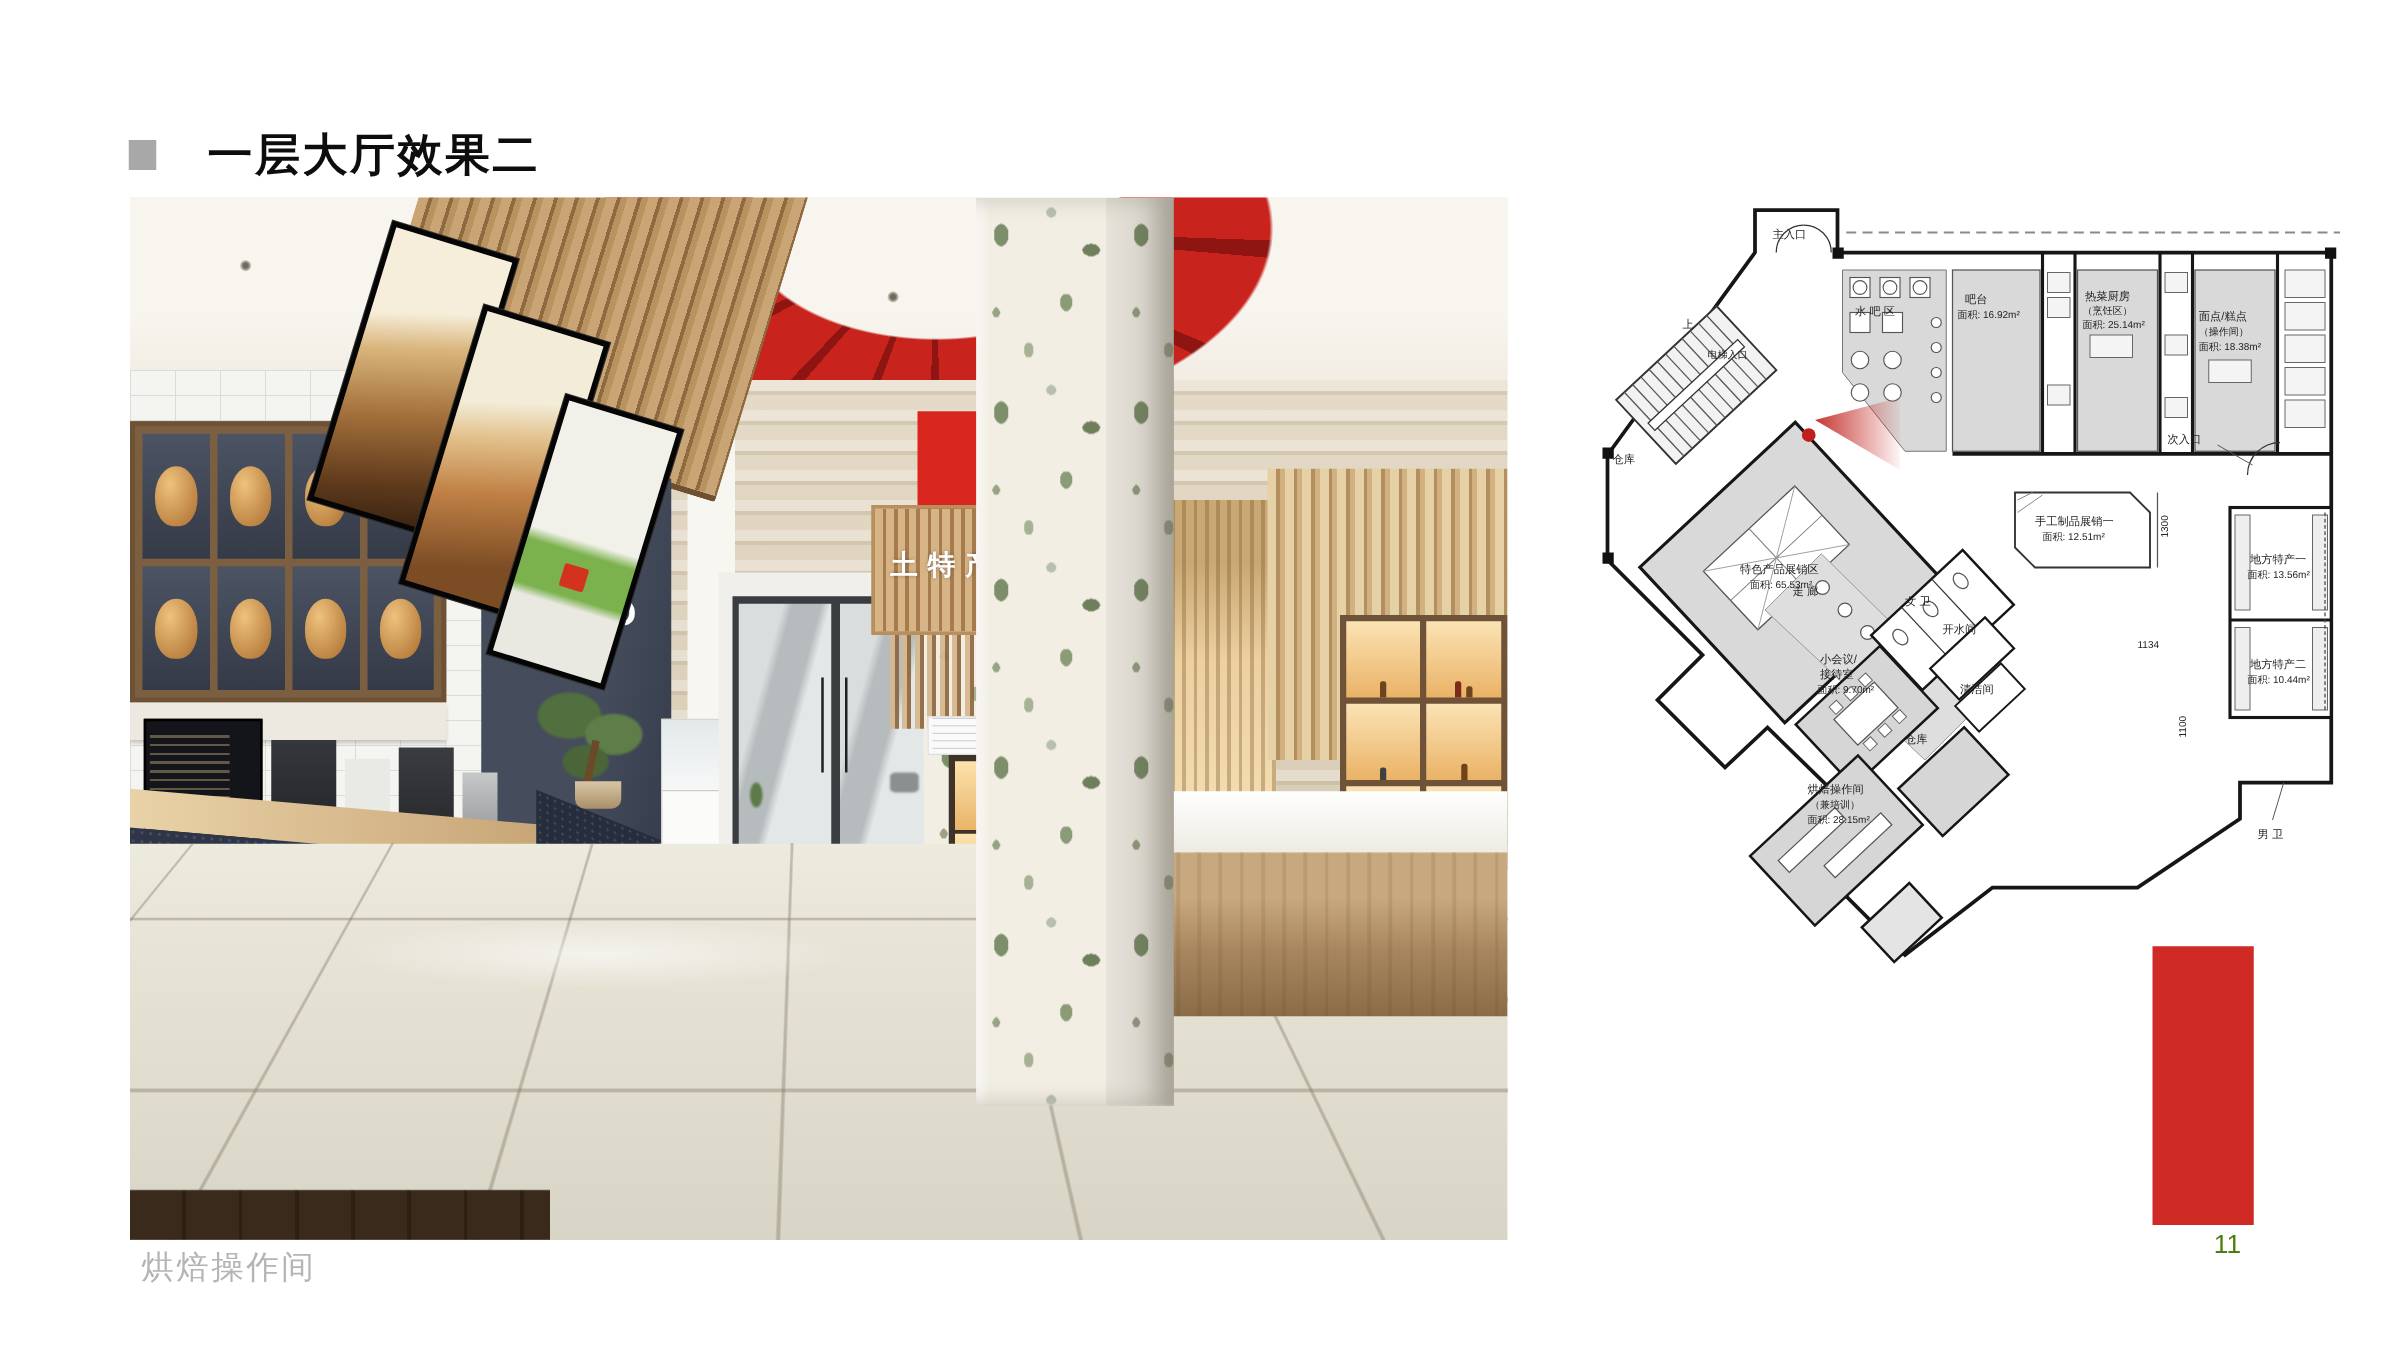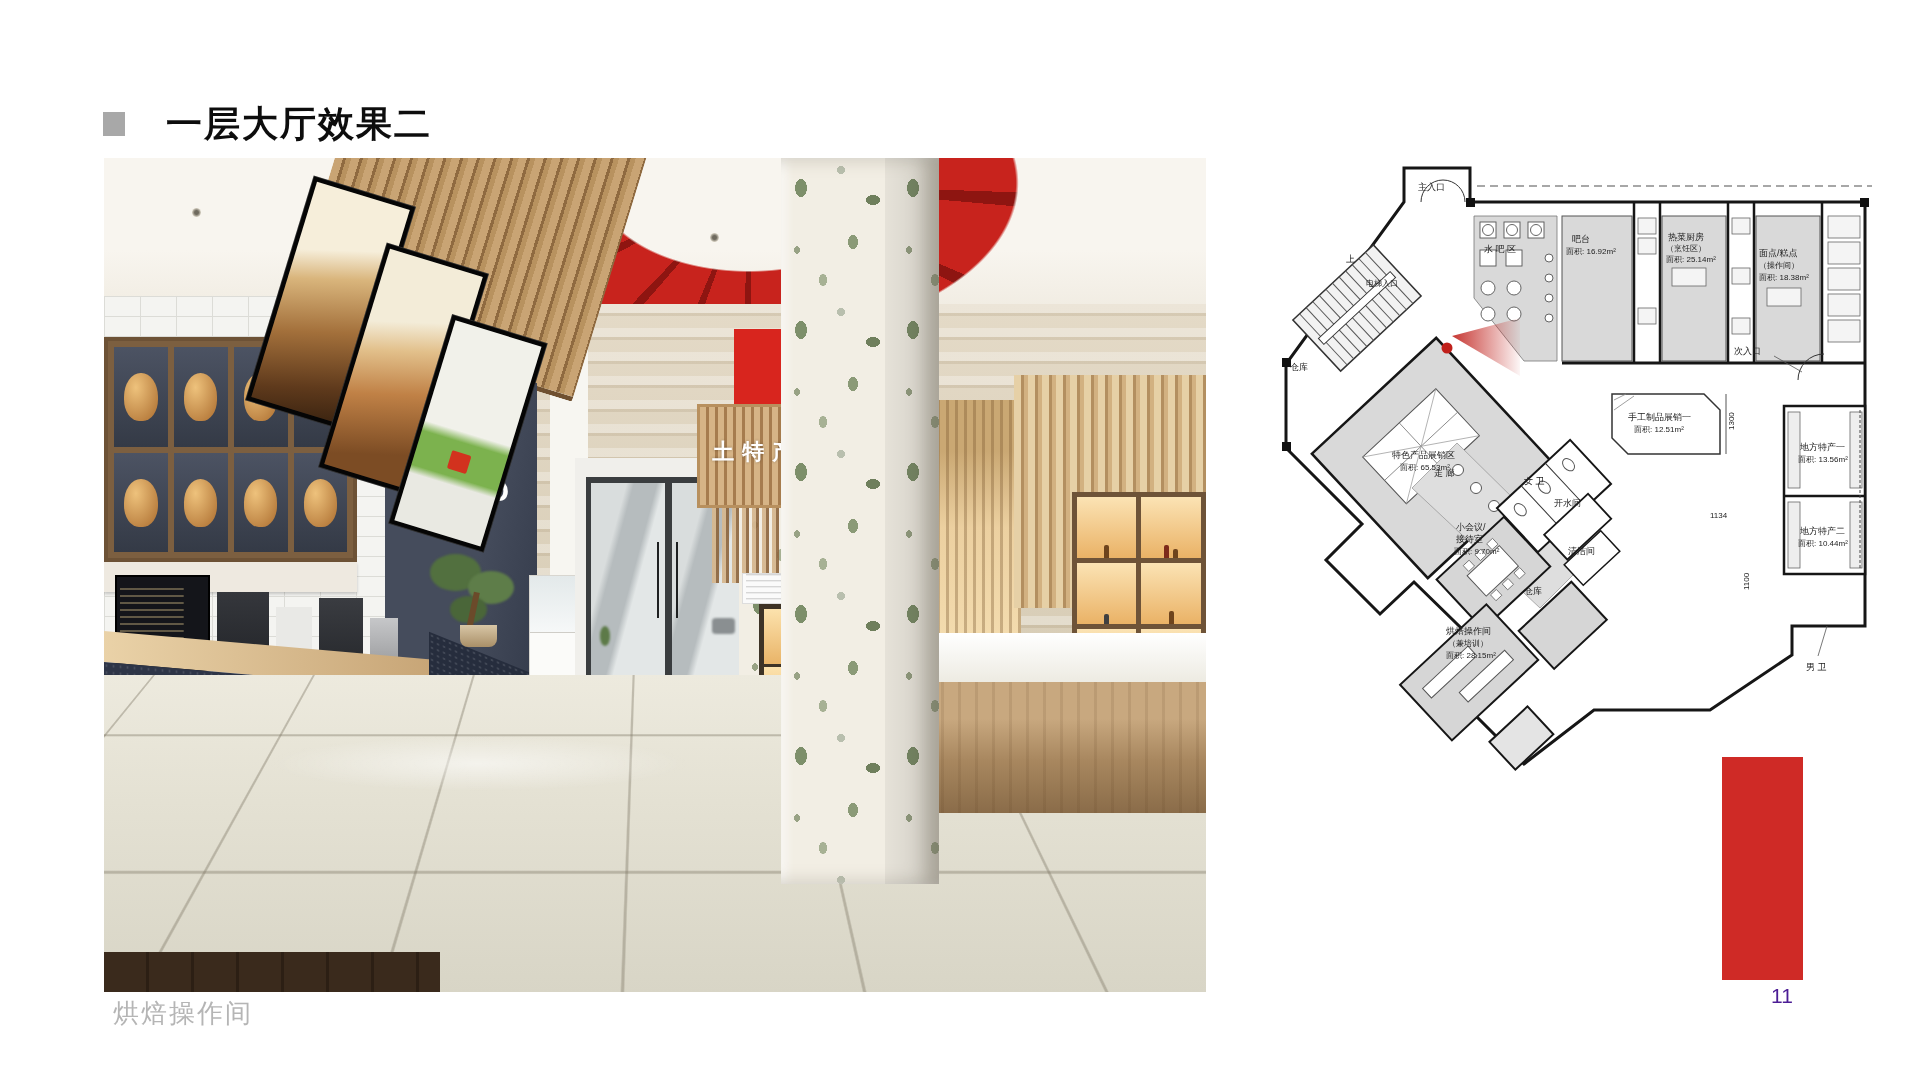--- a/index.html
+++ b/index.html
@@ -5,21 +5,21 @@
   html,body{margin:0;padding:0;}
   body{width:1920px;height:1080px;background:#ffffff;position:relative;overflow:hidden;
        font-family:"Liberation Sans","DejaVu Sans",sans-serif;}
   .abs{position:absolute;}
 
   
   .title-bullet{left:103px;top:112px;width:22px;height:24px;background:#a8a8a8;}
   .page-title{left:142px;top:100px;font-size:36px;font-weight:bold;color:#0d0d0d;letter-spacing:2px;margin-left:24px;}
   .watermark{left:113px;top:996px;font-size:26px;color:#b5b5b5;letter-spacing:2px;}
   .red-block{left:1722px;top:757px;width:81px;height:223px;background:#cf2a26;}
-  .page-number{left:1752px;top:984px;width:60px;text-align:center;font-size:21px;color:#4c1d95;}
+  .page-number{left:1752px;top:984px;width:60px;text-align:center;font-size:21px;color:#4d7c0f;}
 
   
   .render{left:104px;top:158px;width:1102px;height:834px;overflow:hidden;background:#efece3;}
   .render *{position:absolute;}
 
   .ceiling{left:0;top:0;width:100%;height:20%;background:linear-gradient(180deg,#f8f5ef 0 55%,#efeadf 100%);}
   .downlight{width:9px;height:9px;border-radius:50%;background:radial-gradient(#6f6a5e 30%,#d9d3c5 70%);}
   .fan{left:31%;top:-18%;width:55%;height:42%;border-radius:50%;
        background:repeating-conic-gradient(from 170deg,#c8231d 0deg 9deg,#8e1511 9deg 12deg,#c8231d 12deg 21deg);
        -webkit-mask:radial-gradient(closest-side,transparent 0 50%,#000 51% 88%,transparent 89%);

